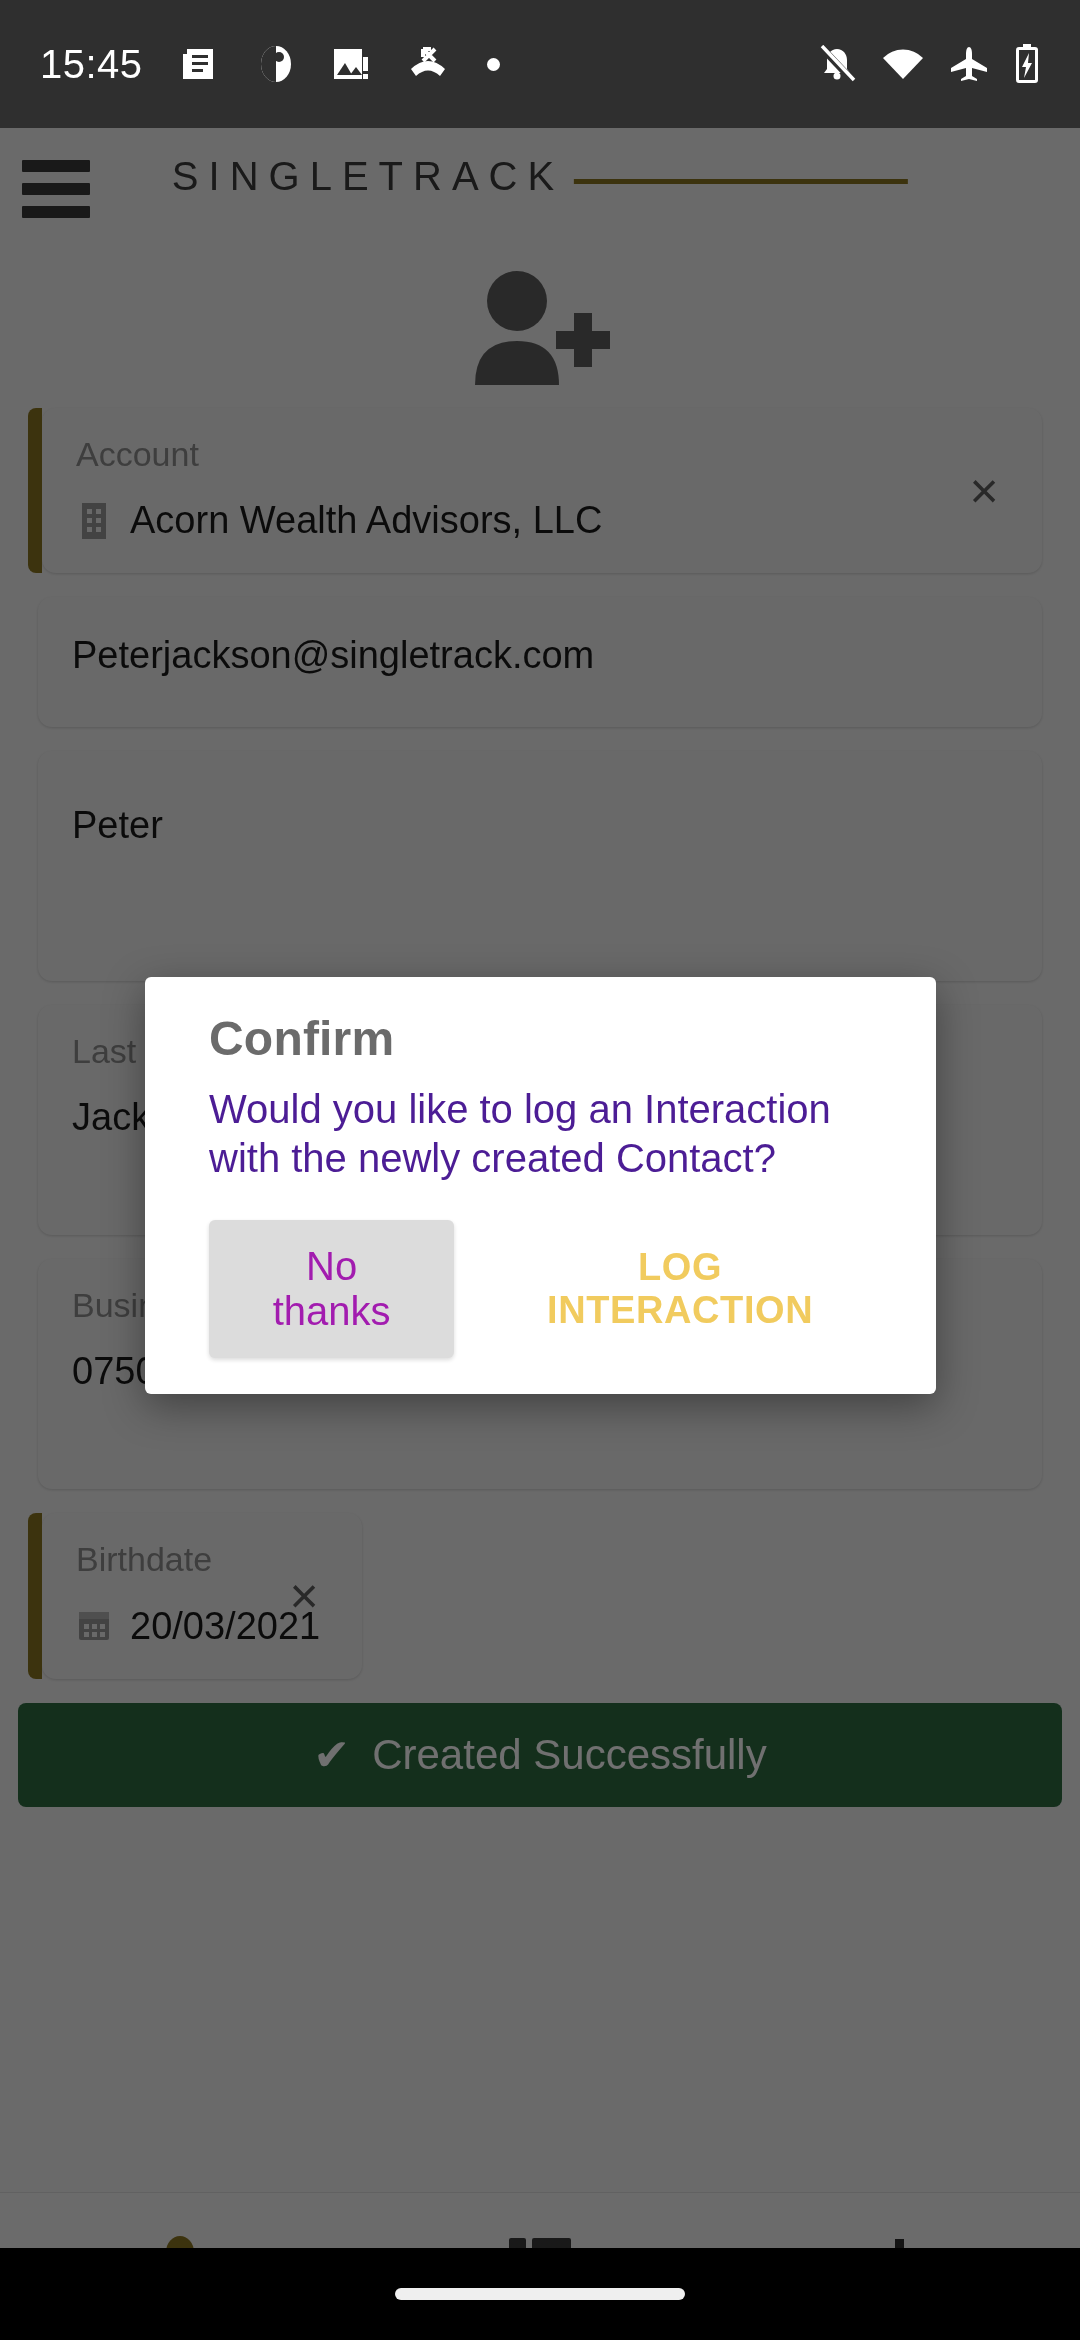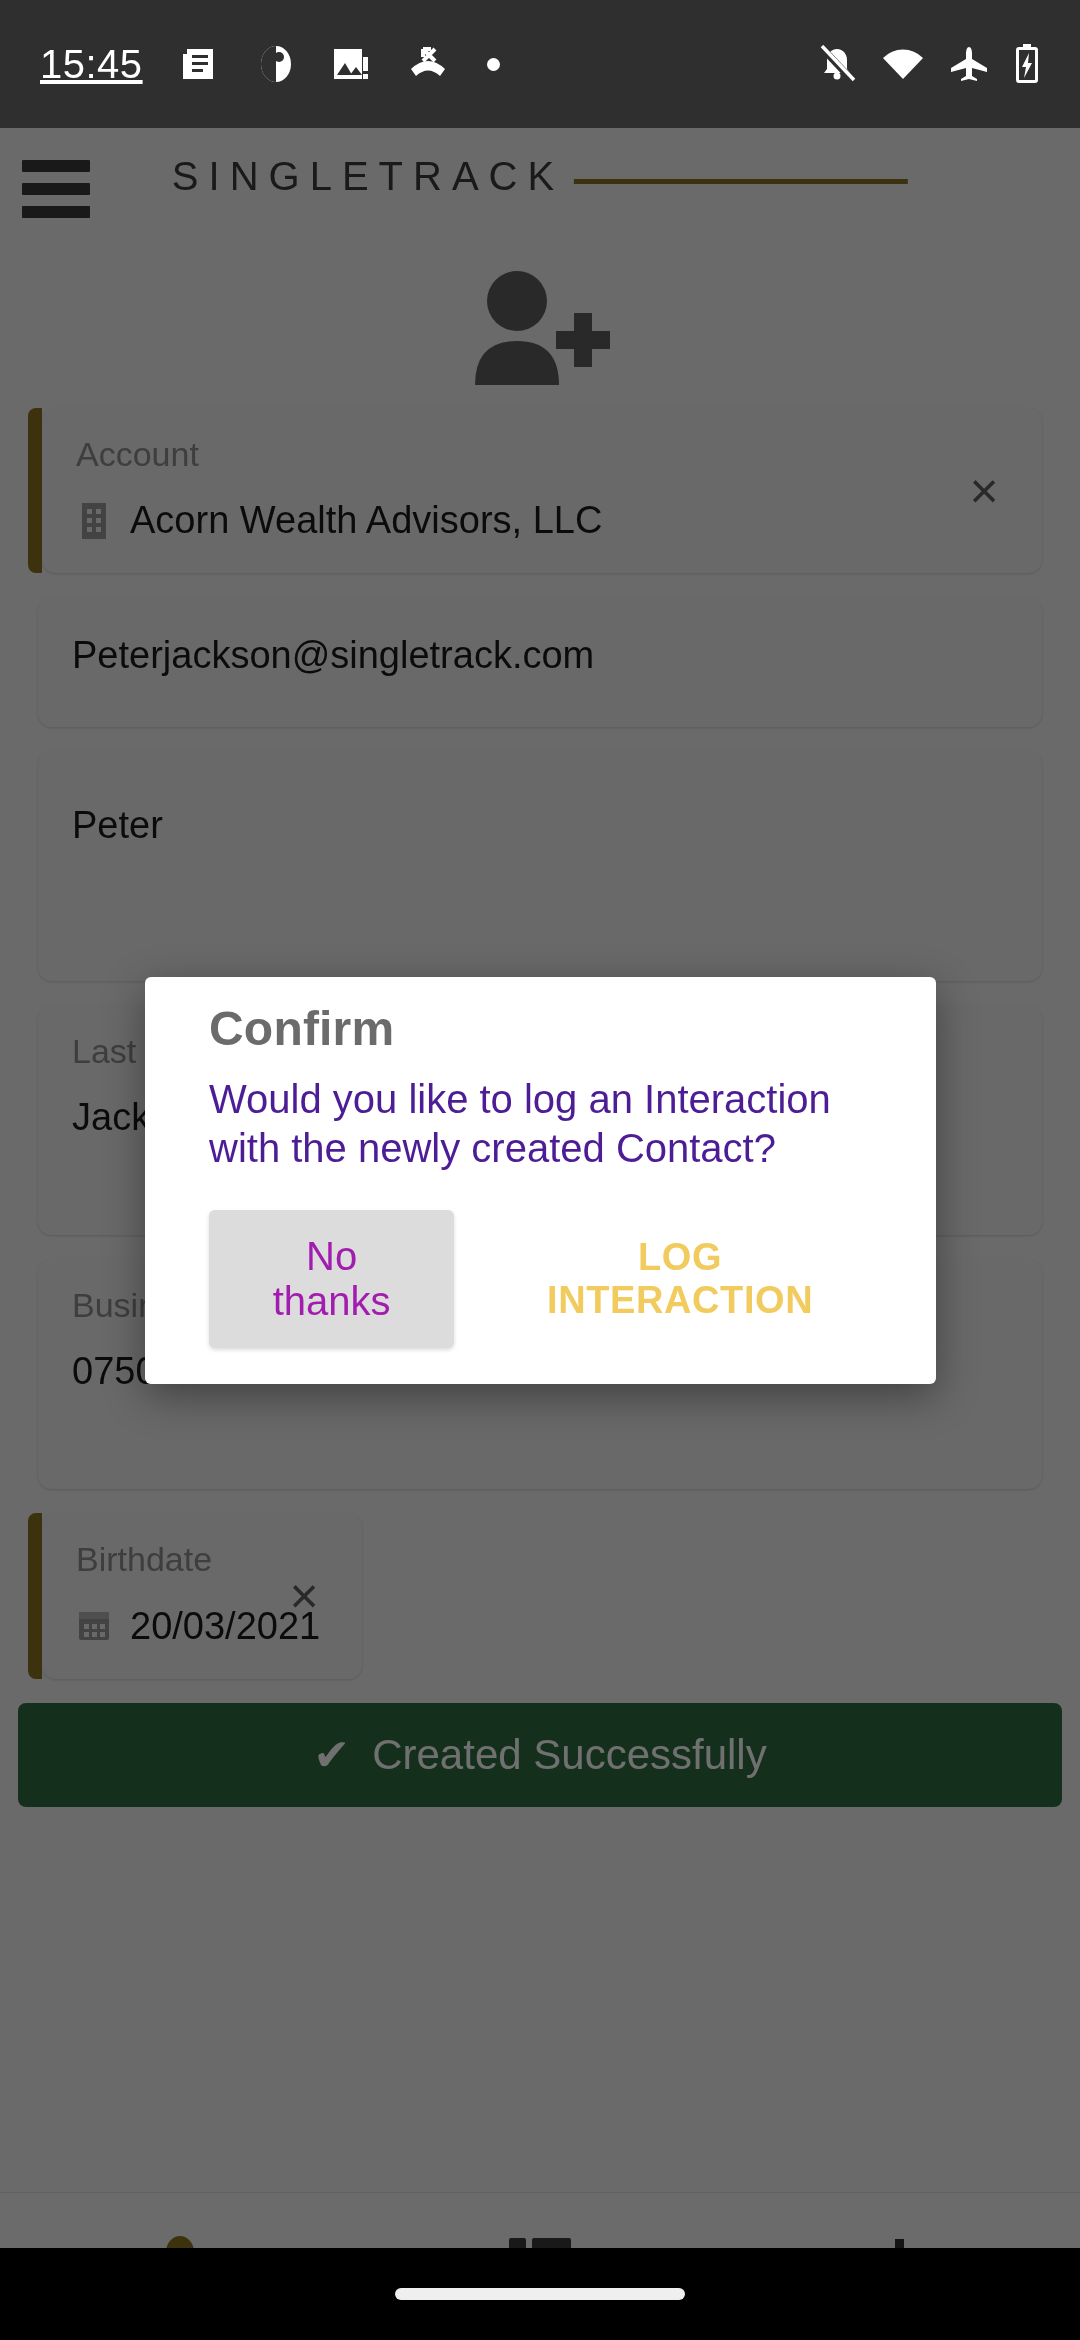--- a/index.html
+++ b/index.html
@@ -11,21 +11,21 @@
 
   
   #phone{ position:absolute; inset:0; width:1080px; height:2340px; background:#6e6e6e; }
 
   
   .statusbar{
     position:absolute; top:0; left:0; width:1080px; height:128px;
     background:#2f2f2f; display:flex; align-items:center;
     padding:0 40px; color:#fff;
   }
-  .sb-left{ display:flex; align-items:center; gap:40px;text-decoration:underline; }
+  .sb-left{ display:flex; align-items:center; gap:40px; }
   .sb-clock{ font-size:40px; font-weight:400; letter-spacing:0.5px; }
   .sb-right{ margin-left:auto; display:flex; align-items:center; gap:26px; }
   .sb-ic{ display:inline-flex; align-items:center; justify-content:center; }
   .sb-ic svg{ display:block; }
   .sb-dot{ width:13px; height:13px; border-radius:50%; background:#fff; }
 
   
   .app{
     position:absolute; top:128px; left:0; width:1080px; height:2212px;
     background:#f2f2f2;
@@ -104,21 +104,21 @@
   }
   .navitem{ flex:1; display:flex; align-items:center; justify-content:center; }
   .navitem svg{ display:block; }
 
   
   .dialog{
     position:absolute; z-index:60;
     left:145px; top:977px; width:791px;
     background:#ffffff; border-radius:6px;
     box-shadow:0 12px 40px rgba(0,0,0,0.38);
-    padding:26px 64px 0 64px;
+    padding:36px 64px 0 64px;
   }
   .dlg-title{
     font-size:48px; color:#6b6b6b; font-weight:700; line-height:1.1;
     letter-spacing:0.2px;
   }
   .dlg-body{
     margin-top:19px; font-size:40px; color:#4c1d95; line-height:1.22;
     max-width:640px;
   }
   .dlg-actions{

